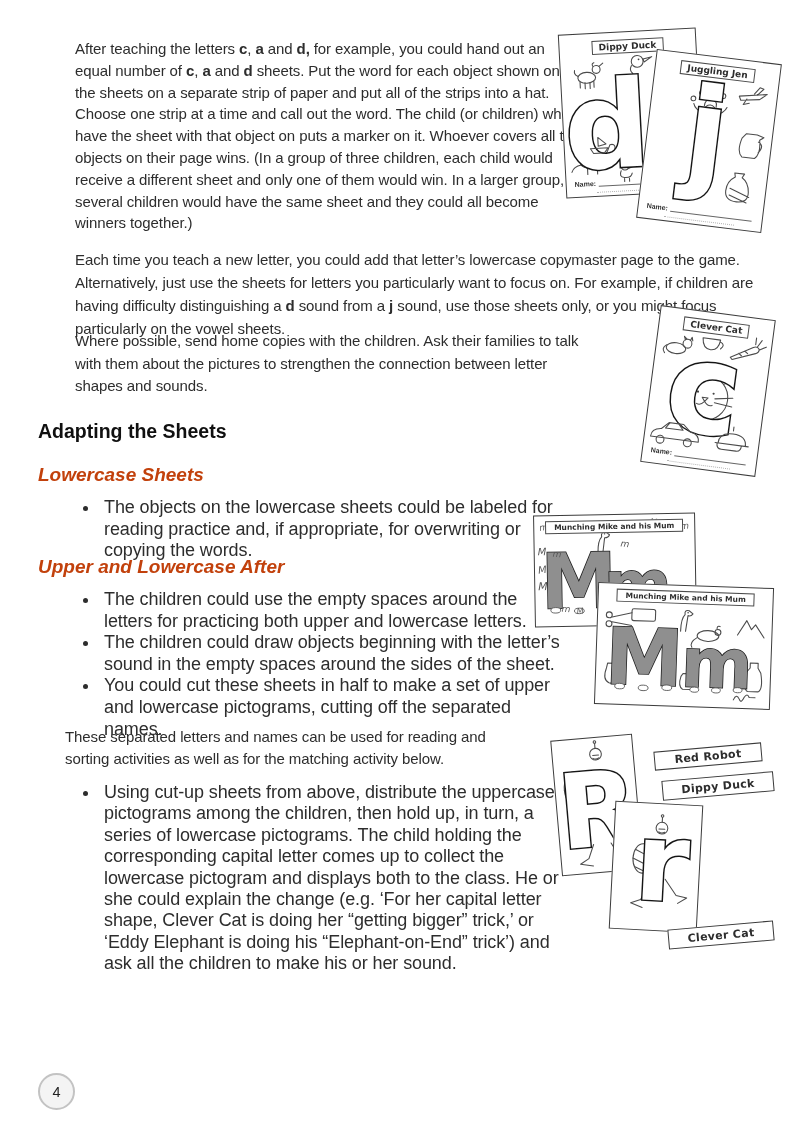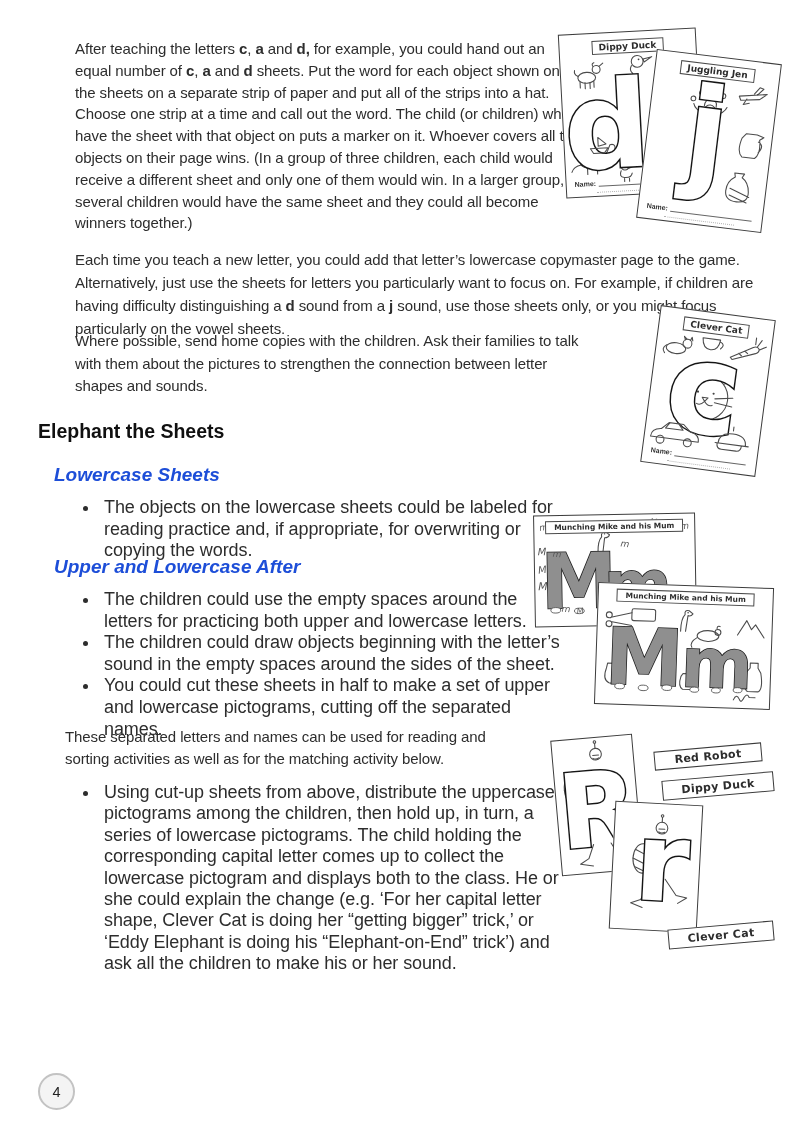--- a/index.html
+++ b/index.html
@@ -8,21 +8,21 @@
 
   
   .bt{position:absolute;margin:0;font-size:15px;line-height:21.8px;letter-spacing:-0.1px}
   .bt b{font-weight:bold}
   #p1{left:75px;top:38px;width:505px}
   #p2{left:75px;top:248px;width:692px;line-height:23px}
   #p3{left:75px;top:330px;width:505px;line-height:22.5px}
   #p4{left:65px;top:726px;width:455px}
   #p5{left:70px;top:962px;width:722px;line-height:22px}
   h2{position:absolute;left:38px;top:420px;margin:0;font-size:19.5px;color:#101010}
-  h3{position:absolute;left:54px;margin:0;font-size:19px;font-style:italic;color:#1d4ed8}
+  h3{position:absolute;left:38px;margin:0;font-size:19px;font-style:italic;color:#c2410c}
   #h3a{top:464px}
   #h3b{top:556px}
   ul{position:absolute;margin:0;padding-left:26px;list-style:disc;font-size:18px;line-height:21.6px;letter-spacing:-0.1px}
   ul li{padding-left:4px}
   #ul1{left:74px;top:497px;width:455px}
   #ul2{left:74px;top:589px;width:462px}
   #ul3{left:74px;top:782px;width:482px;line-height:21.4px}
 
   
   .pagenum{position:absolute;left:38px;top:1073px;width:33px;height:33px;border-radius:50%;
@@ -75,21 +75,21 @@
   #mm1 .s9{left:41px;top:91px;font-size:8px;transform:rotate(-5deg)}
   #mm1 .s10{left:86px;top:24px;font-size:9px;transform:rotate(8deg)}
 </style>
 </head>
 <body>
 
 <p class="bt" id="p1"><span>After teaching the letters </span><b>c</b><span>, </span><b>a</b><span> and </span><b>d,</b><span> for example, you could hand out an equal number of </span><b>c</b><span>, </span><b>a</b><span> and </span><b>d</b><span> sheets. Put the word for each object shown on the sheets on a separate strip of paper and put all of the strips into a hat. Choose one strip at a time and call out the word. The child (or children) who have the sheet with that object on puts a marker on it. Whoever covers all the objects on their page wins. (In a group of three children, each child would receive a different sheet and only one of them would win. In a larger group, several children would have the same sheet and they could all become winners together.)</span></p>
 <p class="bt" id="p2"><span>Each time you teach a new letter, you could add that letter’s lowercase copymaster page to the game. Alternatively, just use the sheets for letters you particularly want to focus on. For example, if children are having difficulty distinguishing a </span><b>d</b><span> sound from a </span><b>j</b><span> sound, use those sheets only, or you might focus particularly on the vowel sheets.</span></p>
 <p class="bt" id="p3"><span>Where possible, send home copies with the children. Ask their families to talk with them about the pictures to strengthen the connection between letter shapes and sounds.</span></p>
 
-<h2>Elephant the Sheets</h2>
+<h2>Adapting the Sheets</h2>
 <h3 id="h3a">Lowercase Sheets</h3>
 <ul id="ul1">
   <li>The objects on the lowercase sheets could be labeled for reading practice and, if appropriate, for overwriting or copying the words.</li>
 </ul>
 
 <h3 id="h3b">Upper and Lowercase After</h3>
 <ul id="ul2">
   <li>The children could use the empty spaces around the letters for practicing both upper and lowercase letters.</li>
   <li>The children could draw objects beginning with the letter’s sound in the empty spaces around the sides of the sheet.</li>
   <li>You could cut these sheets in half to make a set of upper and lowercase pictograms, cutting off the separated names.</li>

